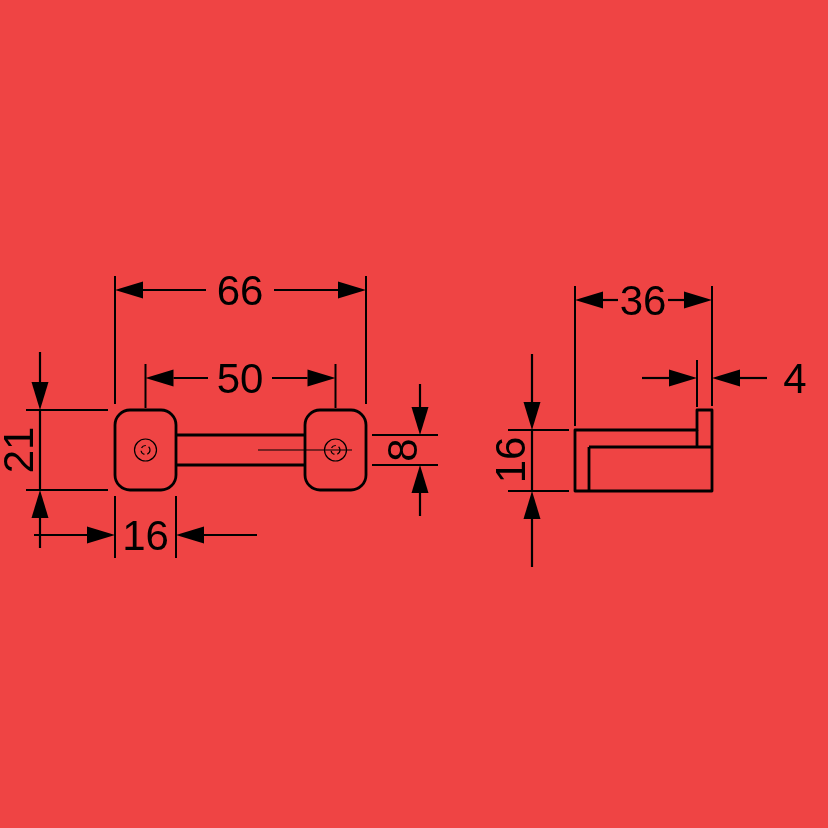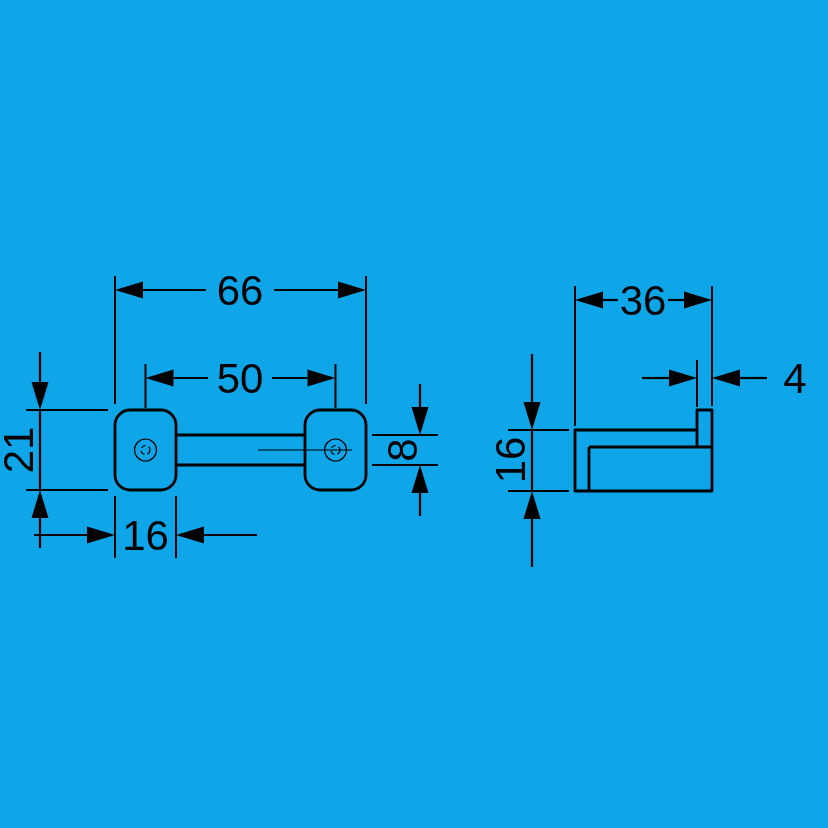--- a/index.html
+++ b/index.html
@@ -1,16 +1,16 @@
 <!DOCTYPE html>
 <html><head>
 <meta charset="utf-8">
 <style>
   html,body{margin:0;padding:0;background:#ffffff;}
-  .canvas{width:828px;height:828px;background:#0ea5e9;position:relative;overflow:hidden;}
+  .canvas{width:828px;height:828px;background:#ef4444;position:relative;overflow:hidden;}
   svg{display:block;}
   .outline{fill:none;stroke:#000000;stroke-width:2.8;stroke-linejoin:round;}
   .bar{fill:none;stroke:#000000;stroke-width:2.8;stroke-linecap:butt;}
   .dim{fill:none;stroke:#000000;stroke-width:2.2;stroke-linecap:butt;}
   .ext{fill:none;stroke:#000000;stroke-width:2.0;stroke-linecap:butt;}
   .thin{fill:none;stroke:#000000;stroke-width:1.2;}
   .arrow{fill:#000000;stroke:none;}
   text{font-family:"Liberation Sans","DejaVu Sans",sans-serif;font-size:42px;fill:#000000;}
   .dimtext{text-anchor:middle;dominant-baseline:central;}
 </style>

